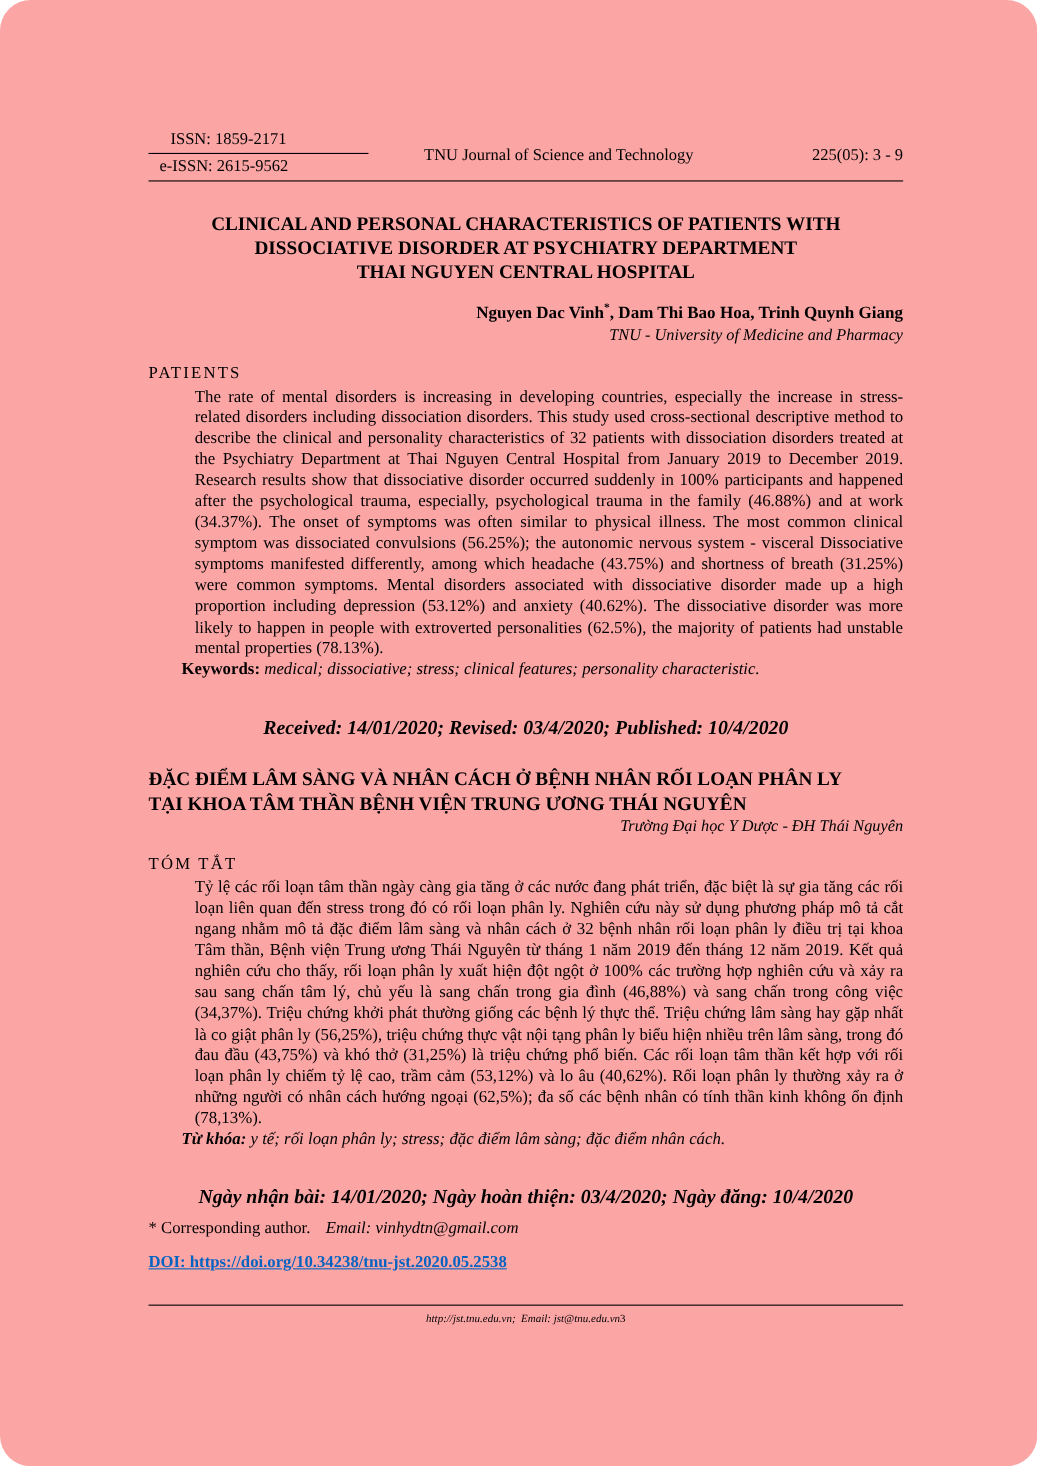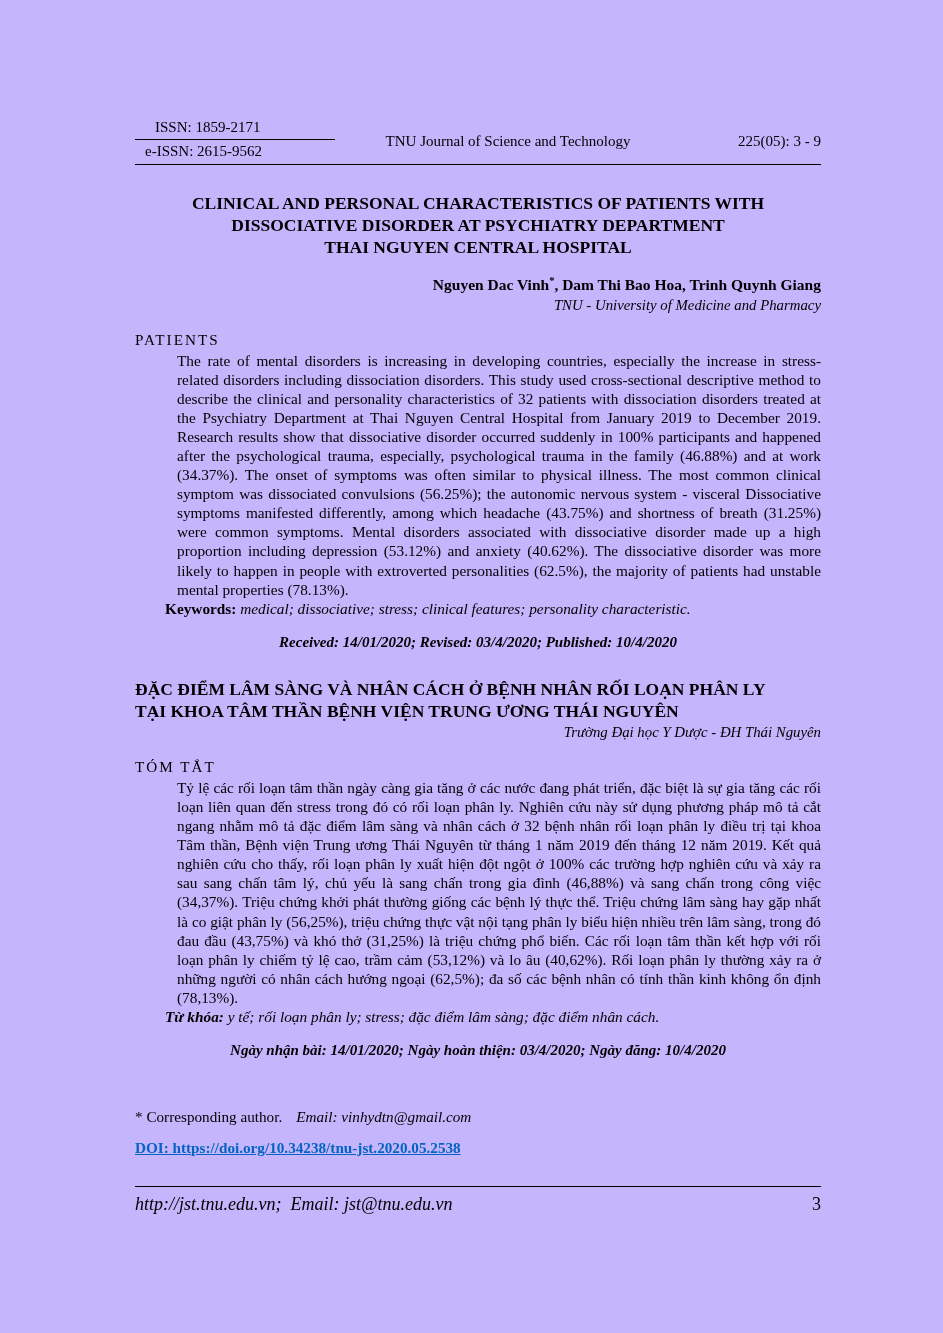--- a/index.html
+++ b/index.html
@@ -1,23 +1,24 @@
 <!DOCTYPE html>
 <html><head>
 <meta charset="utf-8">
 <style>
   html, body { margin: 0; padding: 0; background: #ffffff; }
   .page {
     position: relative;
     width: 943px;
     height: 1333px;
-    background: #c4b5fd;
+    background: #fca5a5;
     color: #000000;
     font-family: "Liberation Serif", "DejaVu Serif", serif;
     overflow: hidden;
+    border-radius: 28px;
   }
   .content {
     position: absolute;
     left: 135px;
     top: 118px;
     width: 686px;
   }
 
   
   .jheader { display: flex; border-bottom: 1.5px solid #000; }
@@ -34,21 +35,21 @@
   .authors-line sup { font-size: 10.5px; }
   .affiliation { text-align: right; font-style: italic; font-size: 14.8px; line-height: 18px; margin-top: 1px; }
 
   .sec-head { margin-top: 16px; font-size: 15.2px; letter-spacing: 2px; line-height: 19px; }
   .abs-body { margin-left: 42px; margin-top: 2px; text-align: justify; font-size: 15.3px; line-height: 19.1px; }
   .kw-line { margin-left: 30px; font-size: 15.3px; line-height: 19.1px; }
   .kw-label { font-weight: 700; }
   .kw-label.vi { font-style: italic; }
   .kw-text { font-style: italic; }
 
-  .dates { margin-top: 15px; text-align: center; font-weight: 700; font-style: italic; font-size: 15px; line-height: 19px; }
+  .dates { margin-top: 34px; text-align: center; font-weight: 700; font-style: italic; font-size: 18px; line-height: 19px; }
 
   
   .footnote { position: absolute; left: 135px; top: 1108px; width: 686px; font-size: 15.2px; }
   .fn-email { font-style: italic; margin-left: 14px; }
   .doi-line {
     margin-top: 13px;
     display: inline-block;
     font-weight: 700;
     text-decoration: underline;
     cursor: pointer;
@@ -56,22 +57,22 @@
 
   
   .pfooter {
     position: absolute;
     left: 135px;
     top: 1186px;
     width: 686px;
     border-top: 1.5px solid #000;
     padding-top: 7px;
     display: flex;
-    justify-content: space-between;
-    font-size: 18px;
+    justify-content: center;
+    font-size: 10px;
   }
   .pf-left { font-style: italic; }
 </style>
 </head>
 <body>
 
 <div class="page">
   <div class="content">
 
     <div class="jheader">

